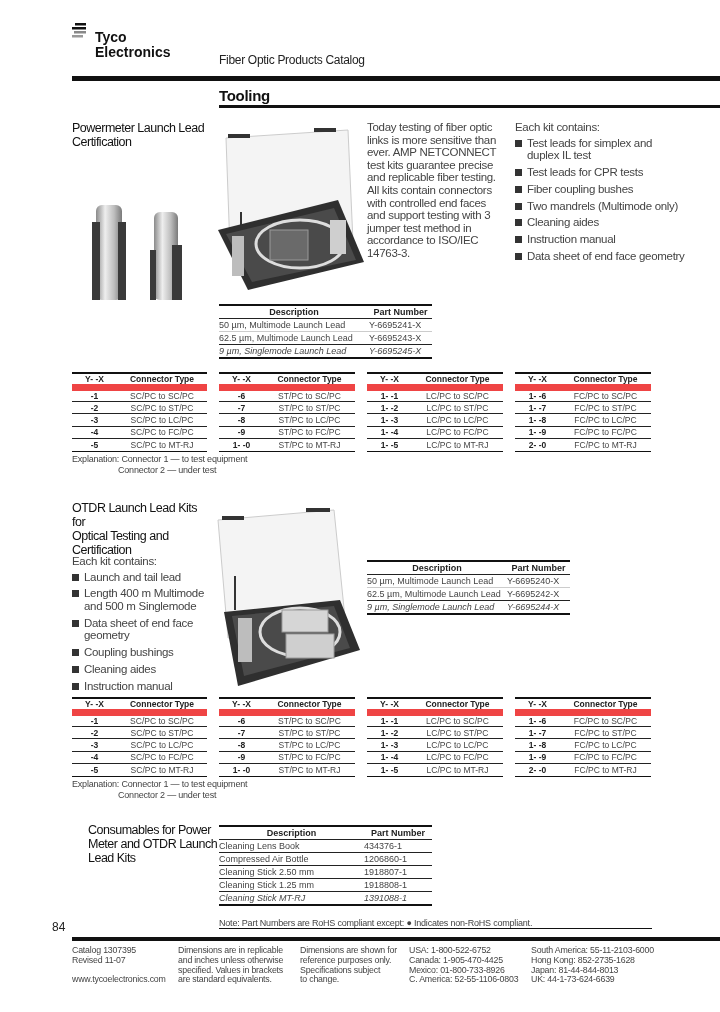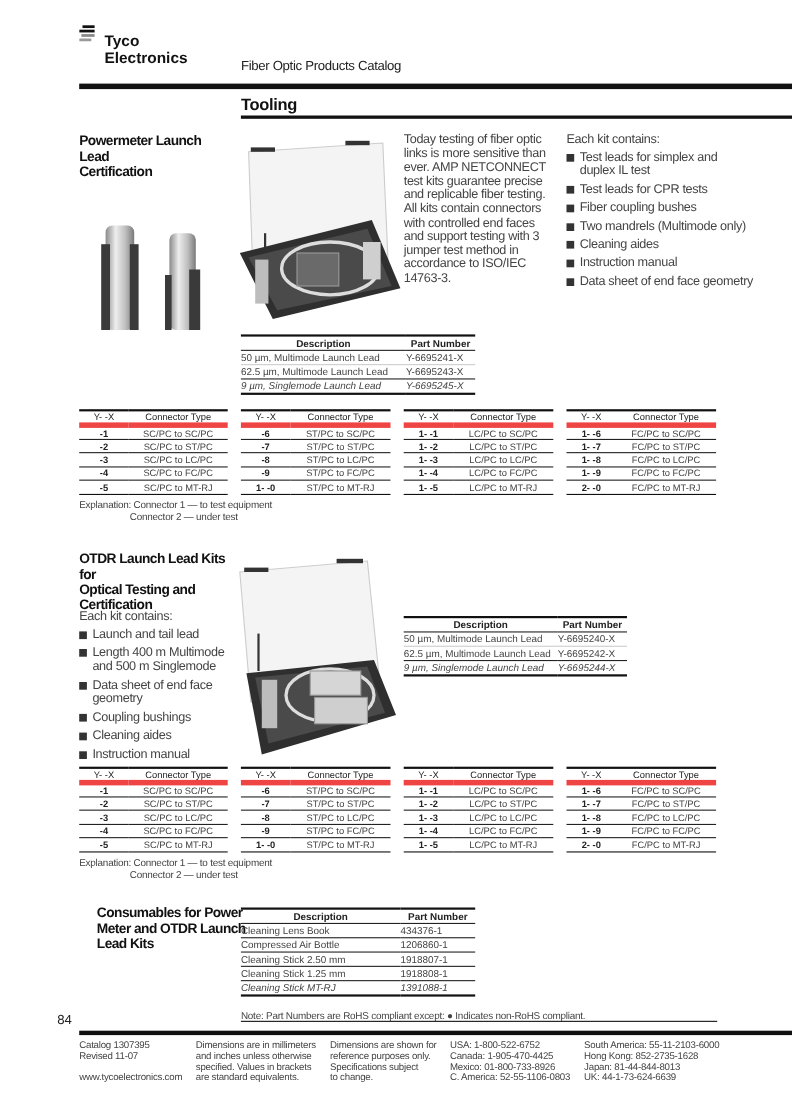--- a/index.html
+++ b/index.html
@@ -8,37 +8,37 @@
   .abs { position: absolute; }
 
   
   .logo-mark { left: 72px; top: 22px; width: 20px; height: 20px; }
   .logo-text { left: 95px; top: 30px; font-weight: bold; font-size: 14px; line-height: 15px; color: #111; }
   .catalog-title { left: 219px; top: 53px; font-size: 12px; color: #222; letter-spacing: -0.3px; }
   .top-rule { left: 72px; top: 76px; width: 648px; height: 5px; background: #111; }
   .section-title { left: 219px; top: 87px; font-size: 15px; font-weight: bold; color: #111; letter-spacing: -0.3px; }
   .section-rule { left: 219px; top: 105px; width: 501px; height: 3px; background: #111; }
 
-  .h2 { font-weight: bold; font-size: 12.5px; line-height: 14px; color: #111; letter-spacing: -0.5px; }
+  .h2 { font-weight: normal; font-size: 12.5px; line-height: 14px; color: #111; letter-spacing: -0.5px; }
   .body-text { font-size: 11.5px; line-height: 12.6px; color: #444; letter-spacing: -0.3px; }
 
   ul.bullets { list-style: none; }
   ul.bullets li { position: relative; padding-left: 12px; font-size: 11.5px; line-height: 12.6px; color: #444; letter-spacing: -0.3px; margin-bottom: 4.2px; }
   ul.bullets li::before { content: ""; position: absolute; left: 0; top: 3px; width: 7px; height: 7px; background: #333; }
 
   
   table { border-collapse: collapse; }
   .desc-table { font-size: 9px; color: #444; }
   .desc-table th { font-weight: bold; color: #222; border-top: 2px solid #111; border-bottom: 1px solid #222; padding: 1px 0; height: 13px; }
   .desc-table td { padding: 0; height: 13px; border-bottom: 1px solid #ccc; }
   .desc-table tr:last-child td { border-bottom: 2px solid #111; font-style: italic; }
   .desc-table .row-sep td { border-bottom: 1px solid #222; }
 
   .conn-table { font-size: 8.5px; color: #444; }
-  .conn-table th { font-weight: normal; color: #222; border-top: 2px solid #111; border-bottom: 5px solid #ef4444; height: 12px; padding: 0; }
+  .conn-table th { font-weight: bold; color: #222; border-top: 2px solid #111; border-bottom: 7px solid #ef4444; height: 12px; padding: 0; }
   .conn-table td { text-align: center; border-bottom: 1px solid #222; height: 12.4px; padding: 0; }
   .conn-table td.code { font-weight: bold; color: #222; }
   .conn-table tr:last-child td { border-bottom: 1.5px solid #111; }
 
   .explain { font-size: 9px; color: #444; line-height: 10.5px; letter-spacing: -0.2px; }
 
   
   .page-num { left: 52px; top: 920px; font-size: 12px; color: #222; }
   .footer-rule { left: 72px; top: 937px; width: 648px; height: 4px; background: #111; }
   .footer-col { font-size: 8.8px; line-height: 9.8px; color: #444; letter-spacing: -0.2px; }
@@ -466,21 +466,21 @@
 <div class="abs page-num">84</div>
 <div class="abs footer-rule"></div>
 
 <div class="abs footer-col" style="left:72px; top:946px; width:140px;">
   <div>Catalog 1307395</div>
   <div>Revised 11-07</div>
   <div style="height:9.8px;"></div>
   <div>www.tycoelectronics.com</div>
 </div>
 <div class="abs footer-col" style="left:178px; top:946px; width:125px;">
-  <div>Dimensions are in millimeters</div>
+  <div>Dimensions are in replicable</div>
   <div>and inches unless otherwise</div>
   <div>specified. Values in brackets</div>
   <div>are standard equivalents.</div>
 </div>
 <div class="abs footer-col" style="left:300px; top:946px; width:110px;">
   <div>Dimensions are shown for</div>
   <div>reference purposes only.</div>
   <div>Specifications subject</div>
   <div>to change.</div>
 </div>

